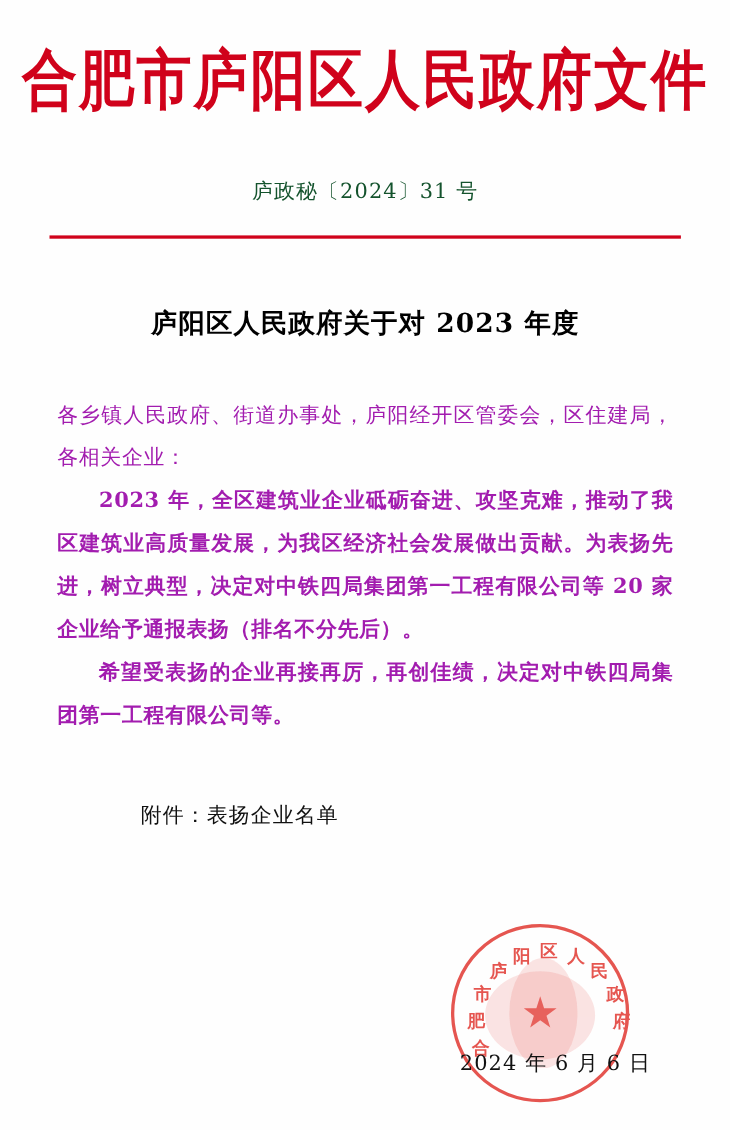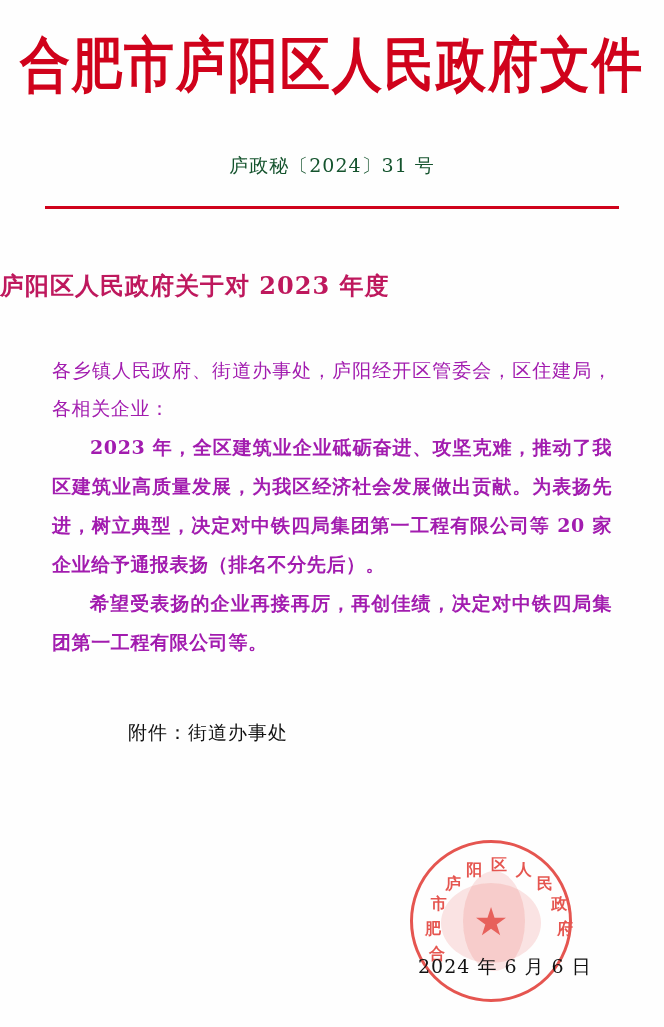--- a/index.html
+++ b/index.html
@@ -20,21 +20,21 @@
     position: absolute;
     left: 0; top: 0;
     width: 664px;
     height: 1027px;
     background: #fefefe;
   }
 
   
   .masthead {
     text-align: center;
-    padding-top: 28px;
+    padding-top: 36px;
   }
   .masthead-title {
     color: #d0021b;
     font-family: "DejaVu Serif", "Liberation Serif", serif;
     font-weight: bold;
     font-size: 50px;
     letter-spacing: 2px;
     line-height: 1.25;
     white-space: nowrap;
     transform: scaleY(1.18);
@@ -52,26 +52,27 @@
 
   
   .red-rule {
     margin: 27px 45px 0 45px;
     height: 3px;
     background: #d0021b;
   }
 
   
   .doc-title {
+    text-align: center;
     margin-top: 56px;
     font-size: 24px;
     font-weight: bold;
     line-height: 1.75;
     letter-spacing: 1px;
-    color: #be185d;
+    color: #000000;
   }
   .doc-title div { white-space: nowrap; }
 
   
   .body-block {
     margin: 44px 52px 0 52px;
     font-size: 19px;
     line-height: 2.05;
     letter-spacing: 0.6px;
     text-align: justify;
@@ -163,21 +164,21 @@
   <div class="doc-title">
     <div>庐阳区人民政府关于对 2023 年度</div>
   </div>
 
   <div class="body-block">
     <div class="salutation">各乡镇人民政府、街道办事处，庐阳经开区管委会，区住建局，各相关企业：</div>
     <div class="para">2023 年，全区建筑业企业砥砺奋进、攻坚克难，推动了我区建筑业高质量发展，为我区经济社会发展做出贡献。为表扬先进，树立典型，决定对中铁四局集团第一工程有限公司等 20 家企业给予通报表扬（排名不分先后）。</div>
     <div class="para">希望受表扬的企业再接再厉，再创佳绩，决定对中铁四局集团第一工程有限公司等。</div>
   </div>
 
-  <div class="attachment">附件：街道办事处</div>
+  <div class="attachment">附件：表扬企业名单</div>
 
   <div class="seal-area">
     <div class="seal">
       <div class="seal-blot" style="left:28px; top:40px; width:100px; height:80px;"></div>
       <div class="seal-blot" style="left:50px; top:28px; width:62px; height:100px;"></div>
       <div class="seal-text">
         <span style="transform: rotate(-110deg) translate(0,-66px) rotate(110deg);">合</span>
         <span style="transform: rotate(-88deg) translate(0,-66px) rotate(88deg);">肥</span>
         <span style="transform: rotate(-66deg) translate(0,-66px) rotate(66deg);">市</span>
         <span style="transform: rotate(-44deg) translate(0,-66px) rotate(44deg);">庐</span>

